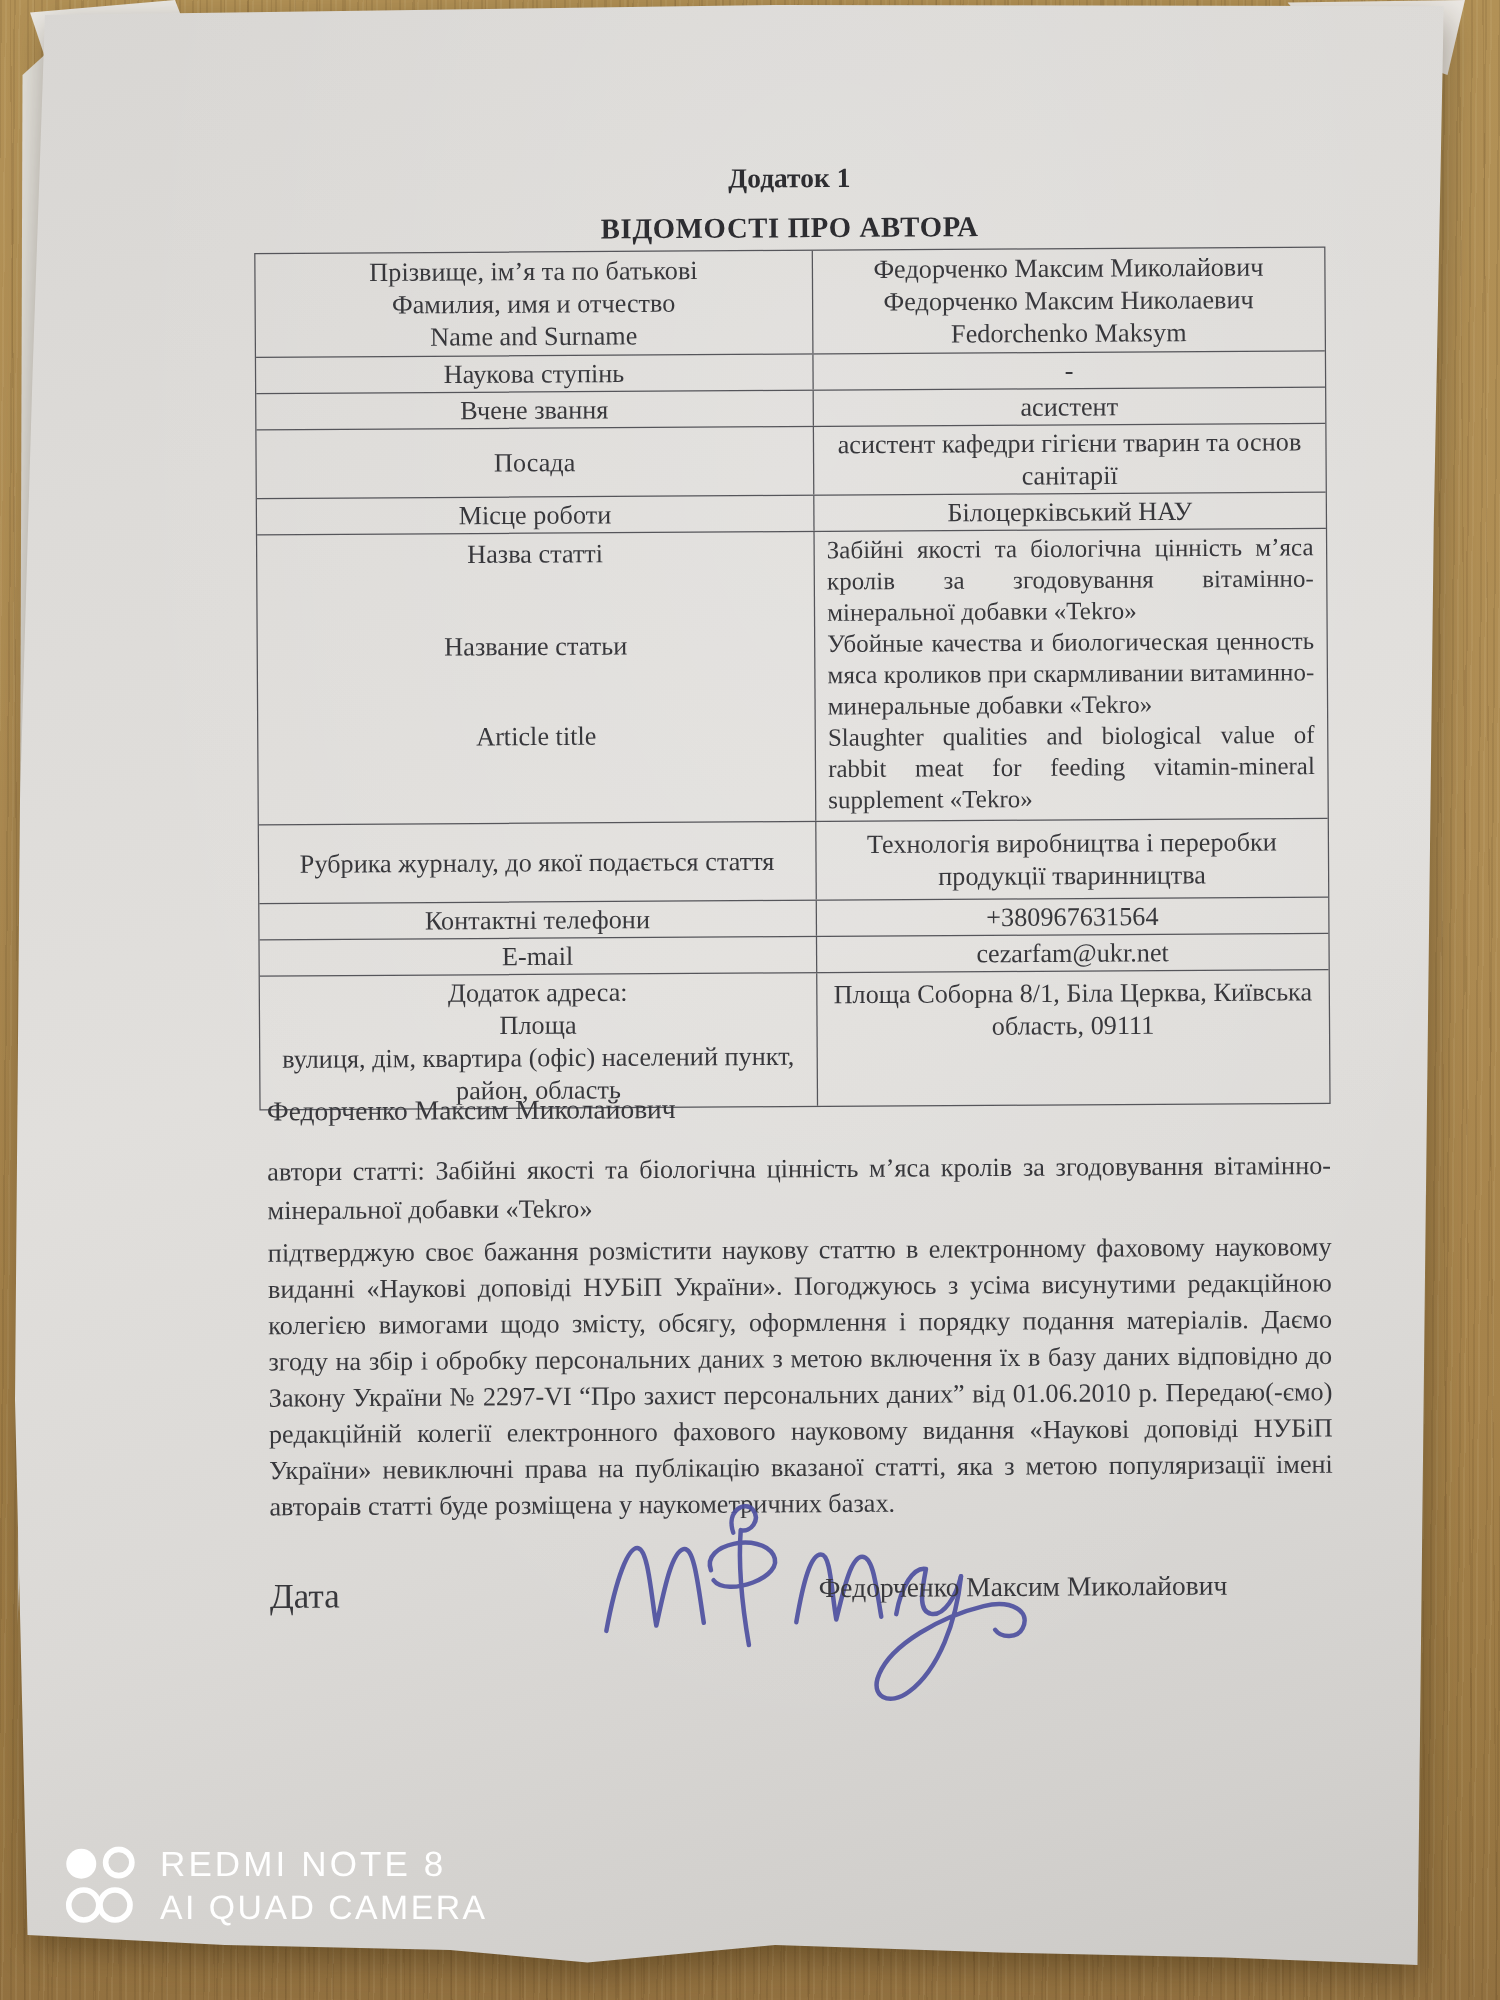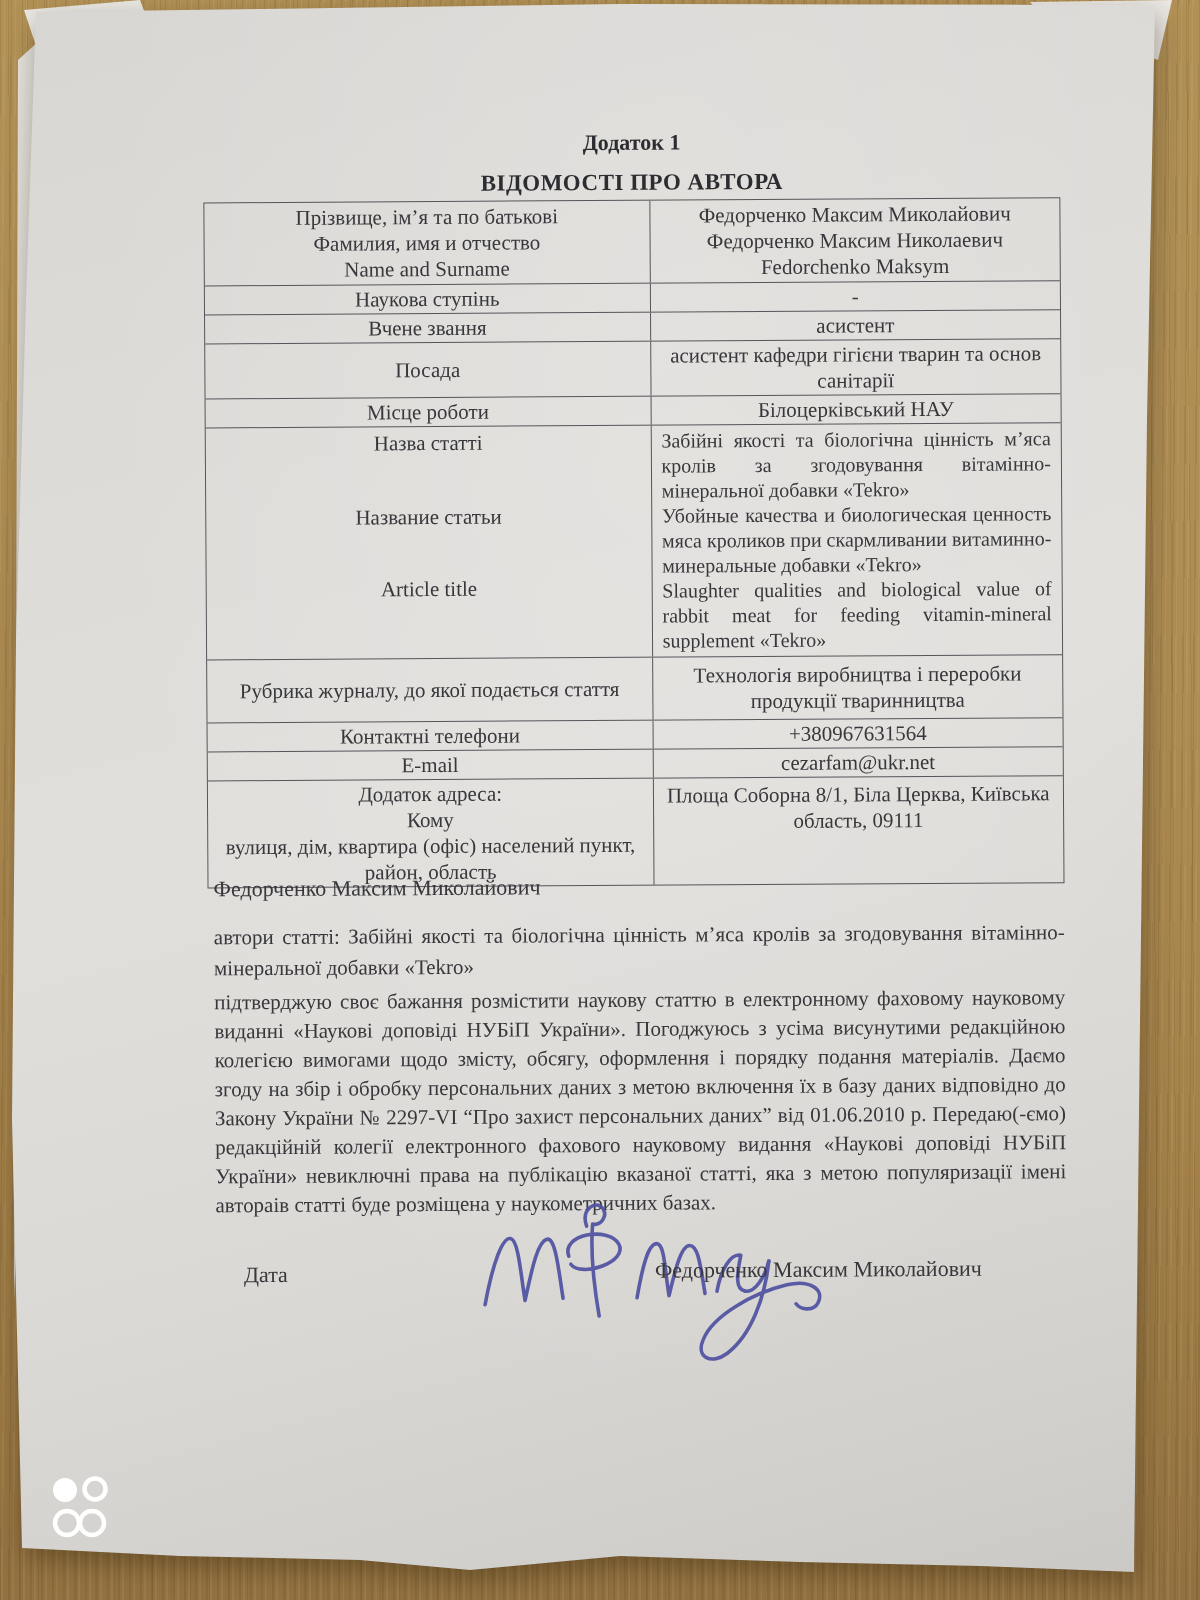--- a/index.html
+++ b/index.html
@@ -50,21 +50,21 @@
   .cell.l6 span{position:absolute;left:0;width:100%;text-align:center;}
   .l6 .p1{top:3px;} .l6 .p2{top:77px;} .l6 .p3{top:149px;}
   .cell.v6{justify-content:flex-start;align-items:stretch;text-align:justify;padding:3px 10px;}
   .cell.v6 p{margin:0;font-size:20px;line-height:25px;text-align:justify;}
   .addr{justify-content:flex-start;padding-top:4px;}
   
   .sec{position:absolute;left:213px;width:851px;}
   .sec-name{top:874px;font-size:22px;}
   .sec-authors{top:920px;font-size:21px;line-height:31px;text-align:justify;}
   .sec-statement{top:986px;font-size:21px;line-height:29px;text-align:justify;}
-  .date-label{position:absolute;left:213px;top:1260px;font-size:22px;margin-left:28px;}
+  .date-label{position:absolute;left:213px;top:1260px;font-size:28px;}
   .sig-svg{position:absolute;left:466px;top:1192px;}
   .sig-name{position:absolute;left:652px;top:1258px;font-size:22px;white-space:nowrap;}
   
   .wm{position:absolute;left:50px;top:1476px;display:flex;gap:16px;align-items:center;
       font-family:"Liberation Sans", sans-serif;color:#ffffff;z-index:5;}
   .wm-text{display:flex;flex-direction:column;gap:3px;}
   .wm-line1{font-size:28px;letter-spacing:2.5px;}
   .wm-line2{font-size:27px;letter-spacing:2px;}
 </style>
 </head>
@@ -131,21 +131,21 @@
             <div class="cell">Контактні телефони</div>
             <div class="cell v">+380967631564</div>
           </div>
           <div class="trow r9">
             <div class="cell">E-mail</div>
             <div class="cell v">cezarfam@ukr.net</div>
           </div>
           <div class="trow r10">
             <div class="cell">
               <span>Додаток адреса:</span>
-              <span>Кому</span>
+              <span>Площа</span>
               <span>вулиця, дім, квартира (офіс) населений пункт, район, область</span>
             </div>
             <div class="cell v addr">Площа Соборна 8/1, Біла Церква, Київська область, 09111</div>
           </div>
         </div>
 
         <div class="sec sec-name">Федорченко Максим Миколайович</div>
         <div class="sec sec-authors">автори статті: Забійні якості та біологічна цінність м’яса кролів за згодовування вітамінно-мінеральної добавки «Tekro»</div>
         <div class="sec sec-statement">підтверджую своє бажання розмістити наукову статтю в електронному фаховому науковому виданні «Наукові доповіді НУБіП України». Погоджуюсь з усіма висунутими редакційною колегією вимогами щодо змісту, обсягу, оформлення і порядку подання матеріалів. Даємо згоду на збір і обробку персональних даних з метою включення їх в базу даних відповідно до Закону України № 2297-VI “Про захист персональних даних” від 01.06.2010 р. Передаю(-ємо) редакційній колегії електронного фахового науковому видання «Наукові доповіді НУБіП України» невиключні права на публікацію вказаної статті, яка з метою популяризації імені автораів статті буде розміщена у наукометричних базах.</div>
 
@@ -168,14 +168,18 @@
     </div>
   </div>
 
   <div class="wm">
     <svg width="62" height="64" viewBox="0 0 62 64">
       <circle cx="15" cy="14" r="12" fill="#ffffff"></circle>
       <circle cx="45" cy="13" r="10.5" fill="none" stroke="#ffffff" stroke-width="4.5"></circle>
       <circle cx="17" cy="47" r="12" fill="none" stroke="#ffffff" stroke-width="4.5"></circle>
       <circle cx="42" cy="47" r="12" fill="none" stroke="#ffffff" stroke-width="4.5"></circle>
     </svg>
+    <div class="wm-text">
+      <div class="wm-line1">REDMI NOTE 8</div>
+      <div class="wm-line2">AI QUAD CAMERA</div>
+    </div>
   </div>
 </div>
 
 </body></html>

